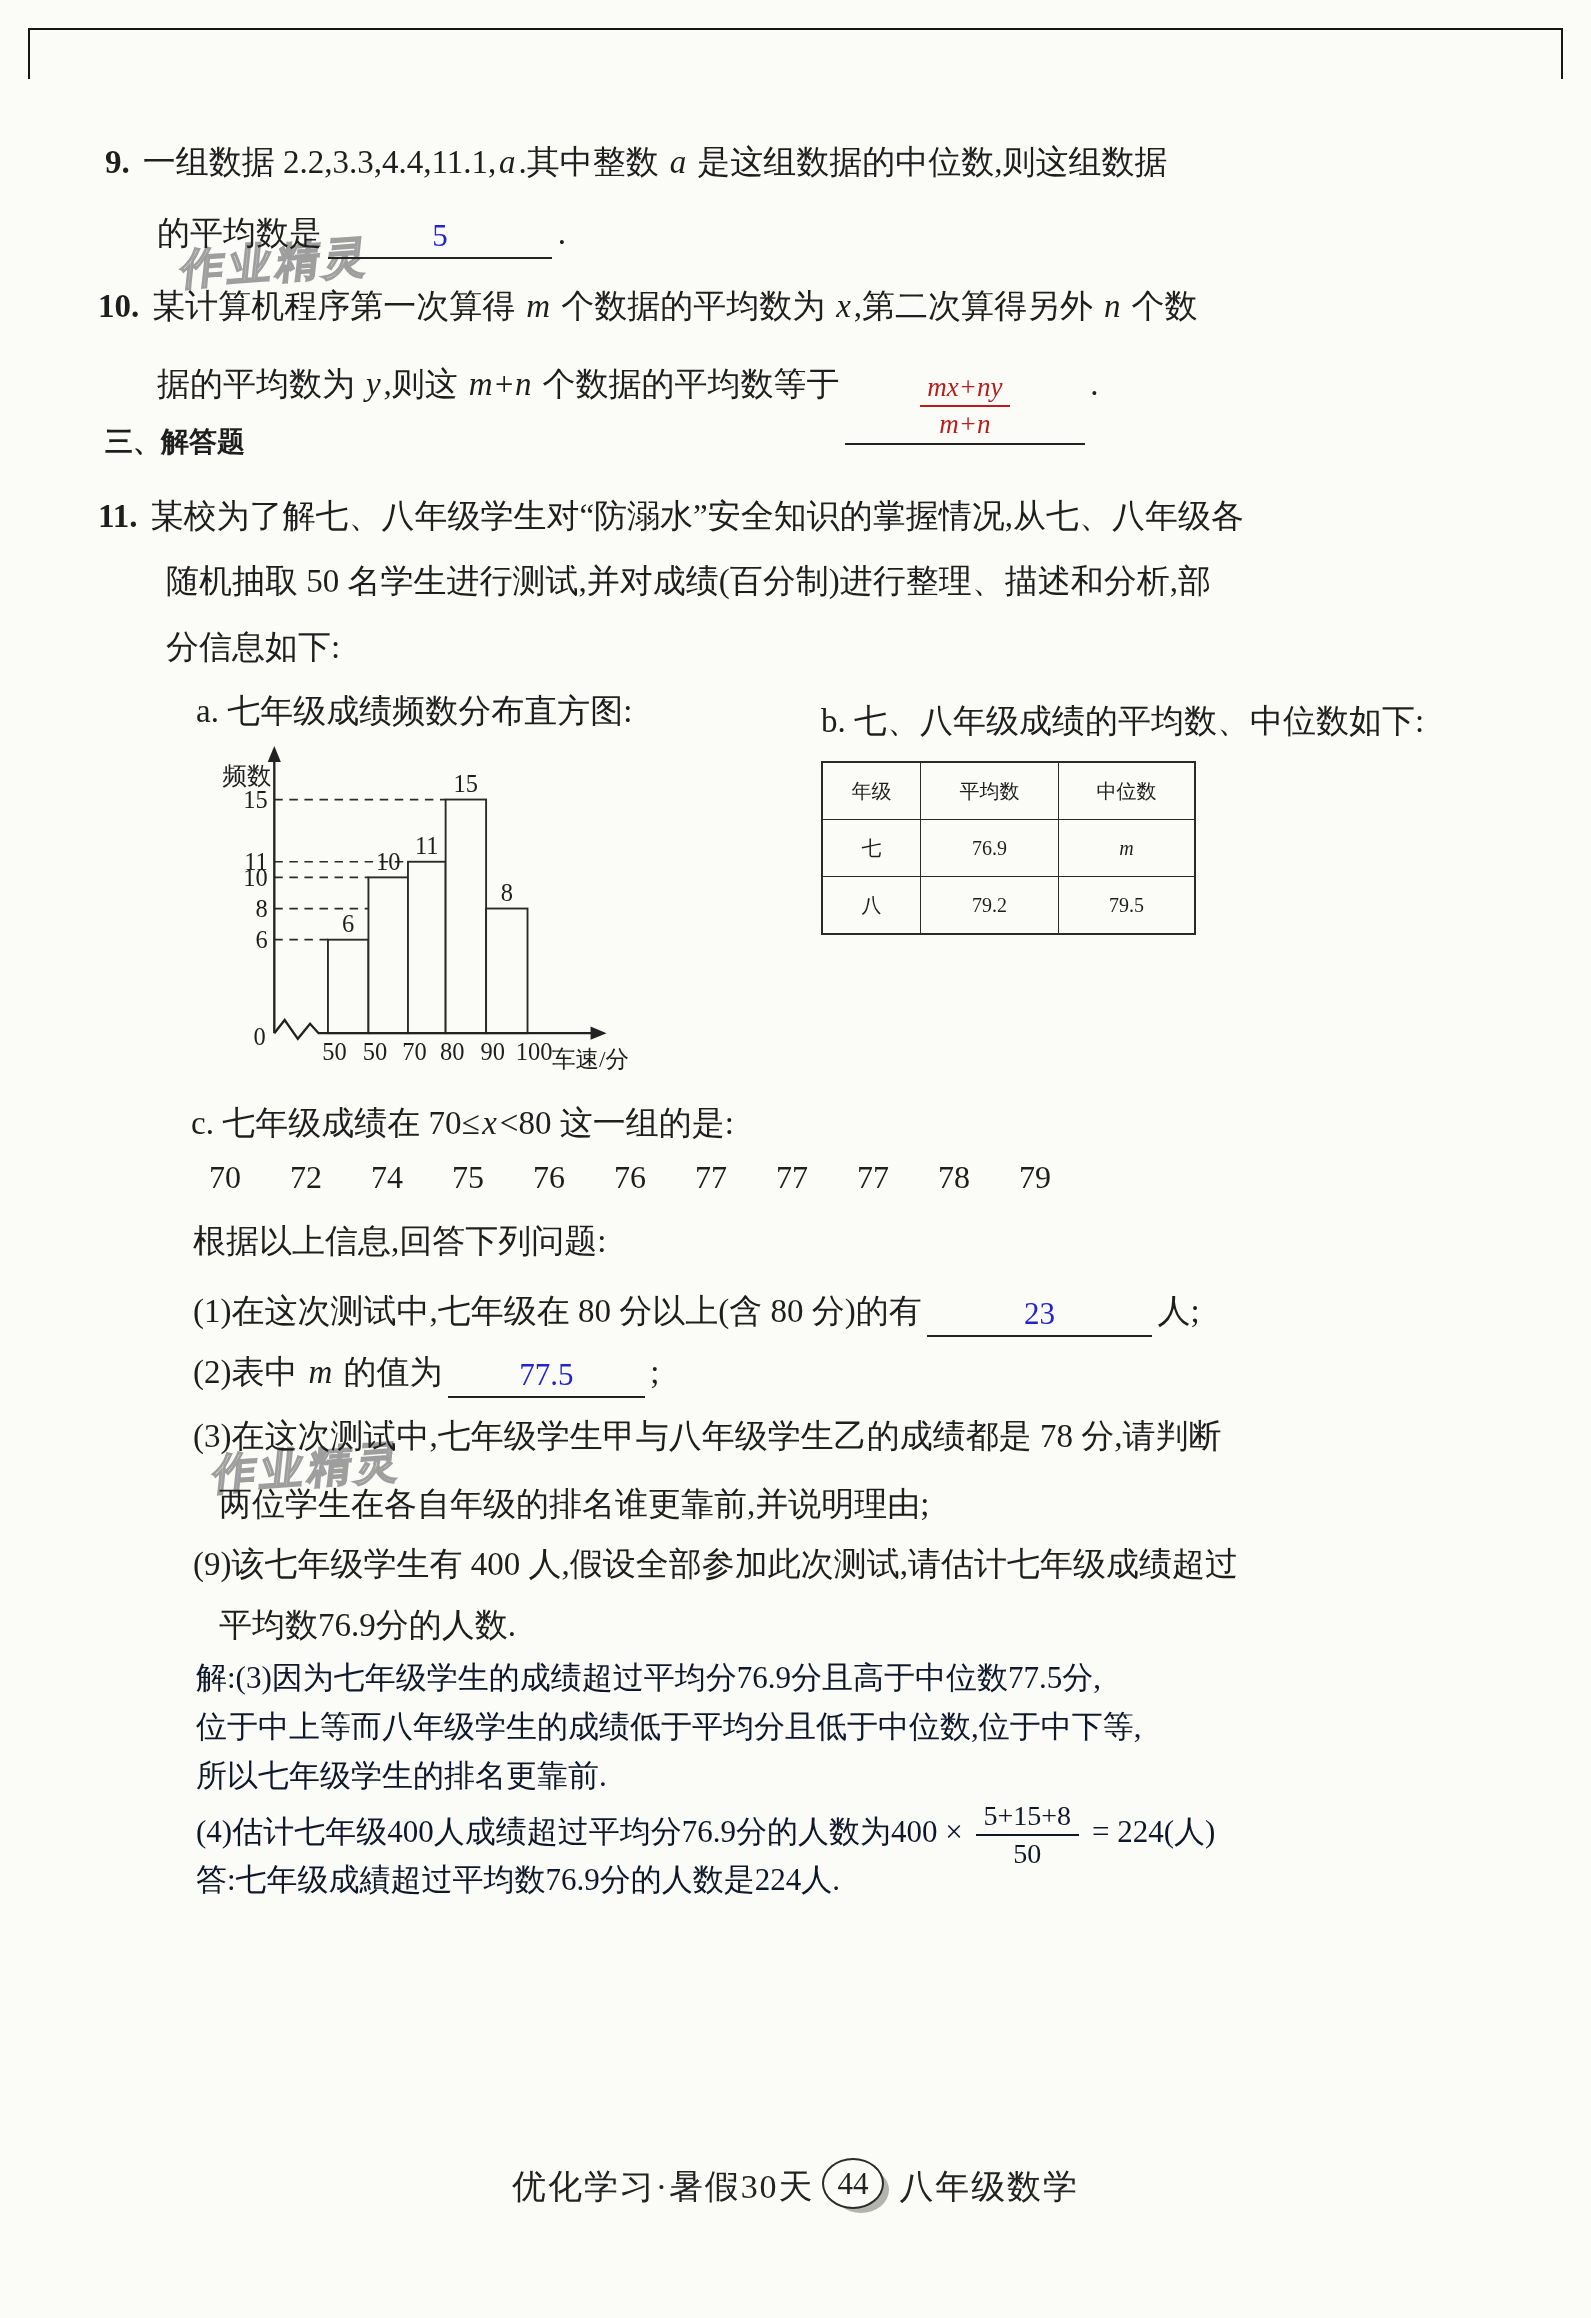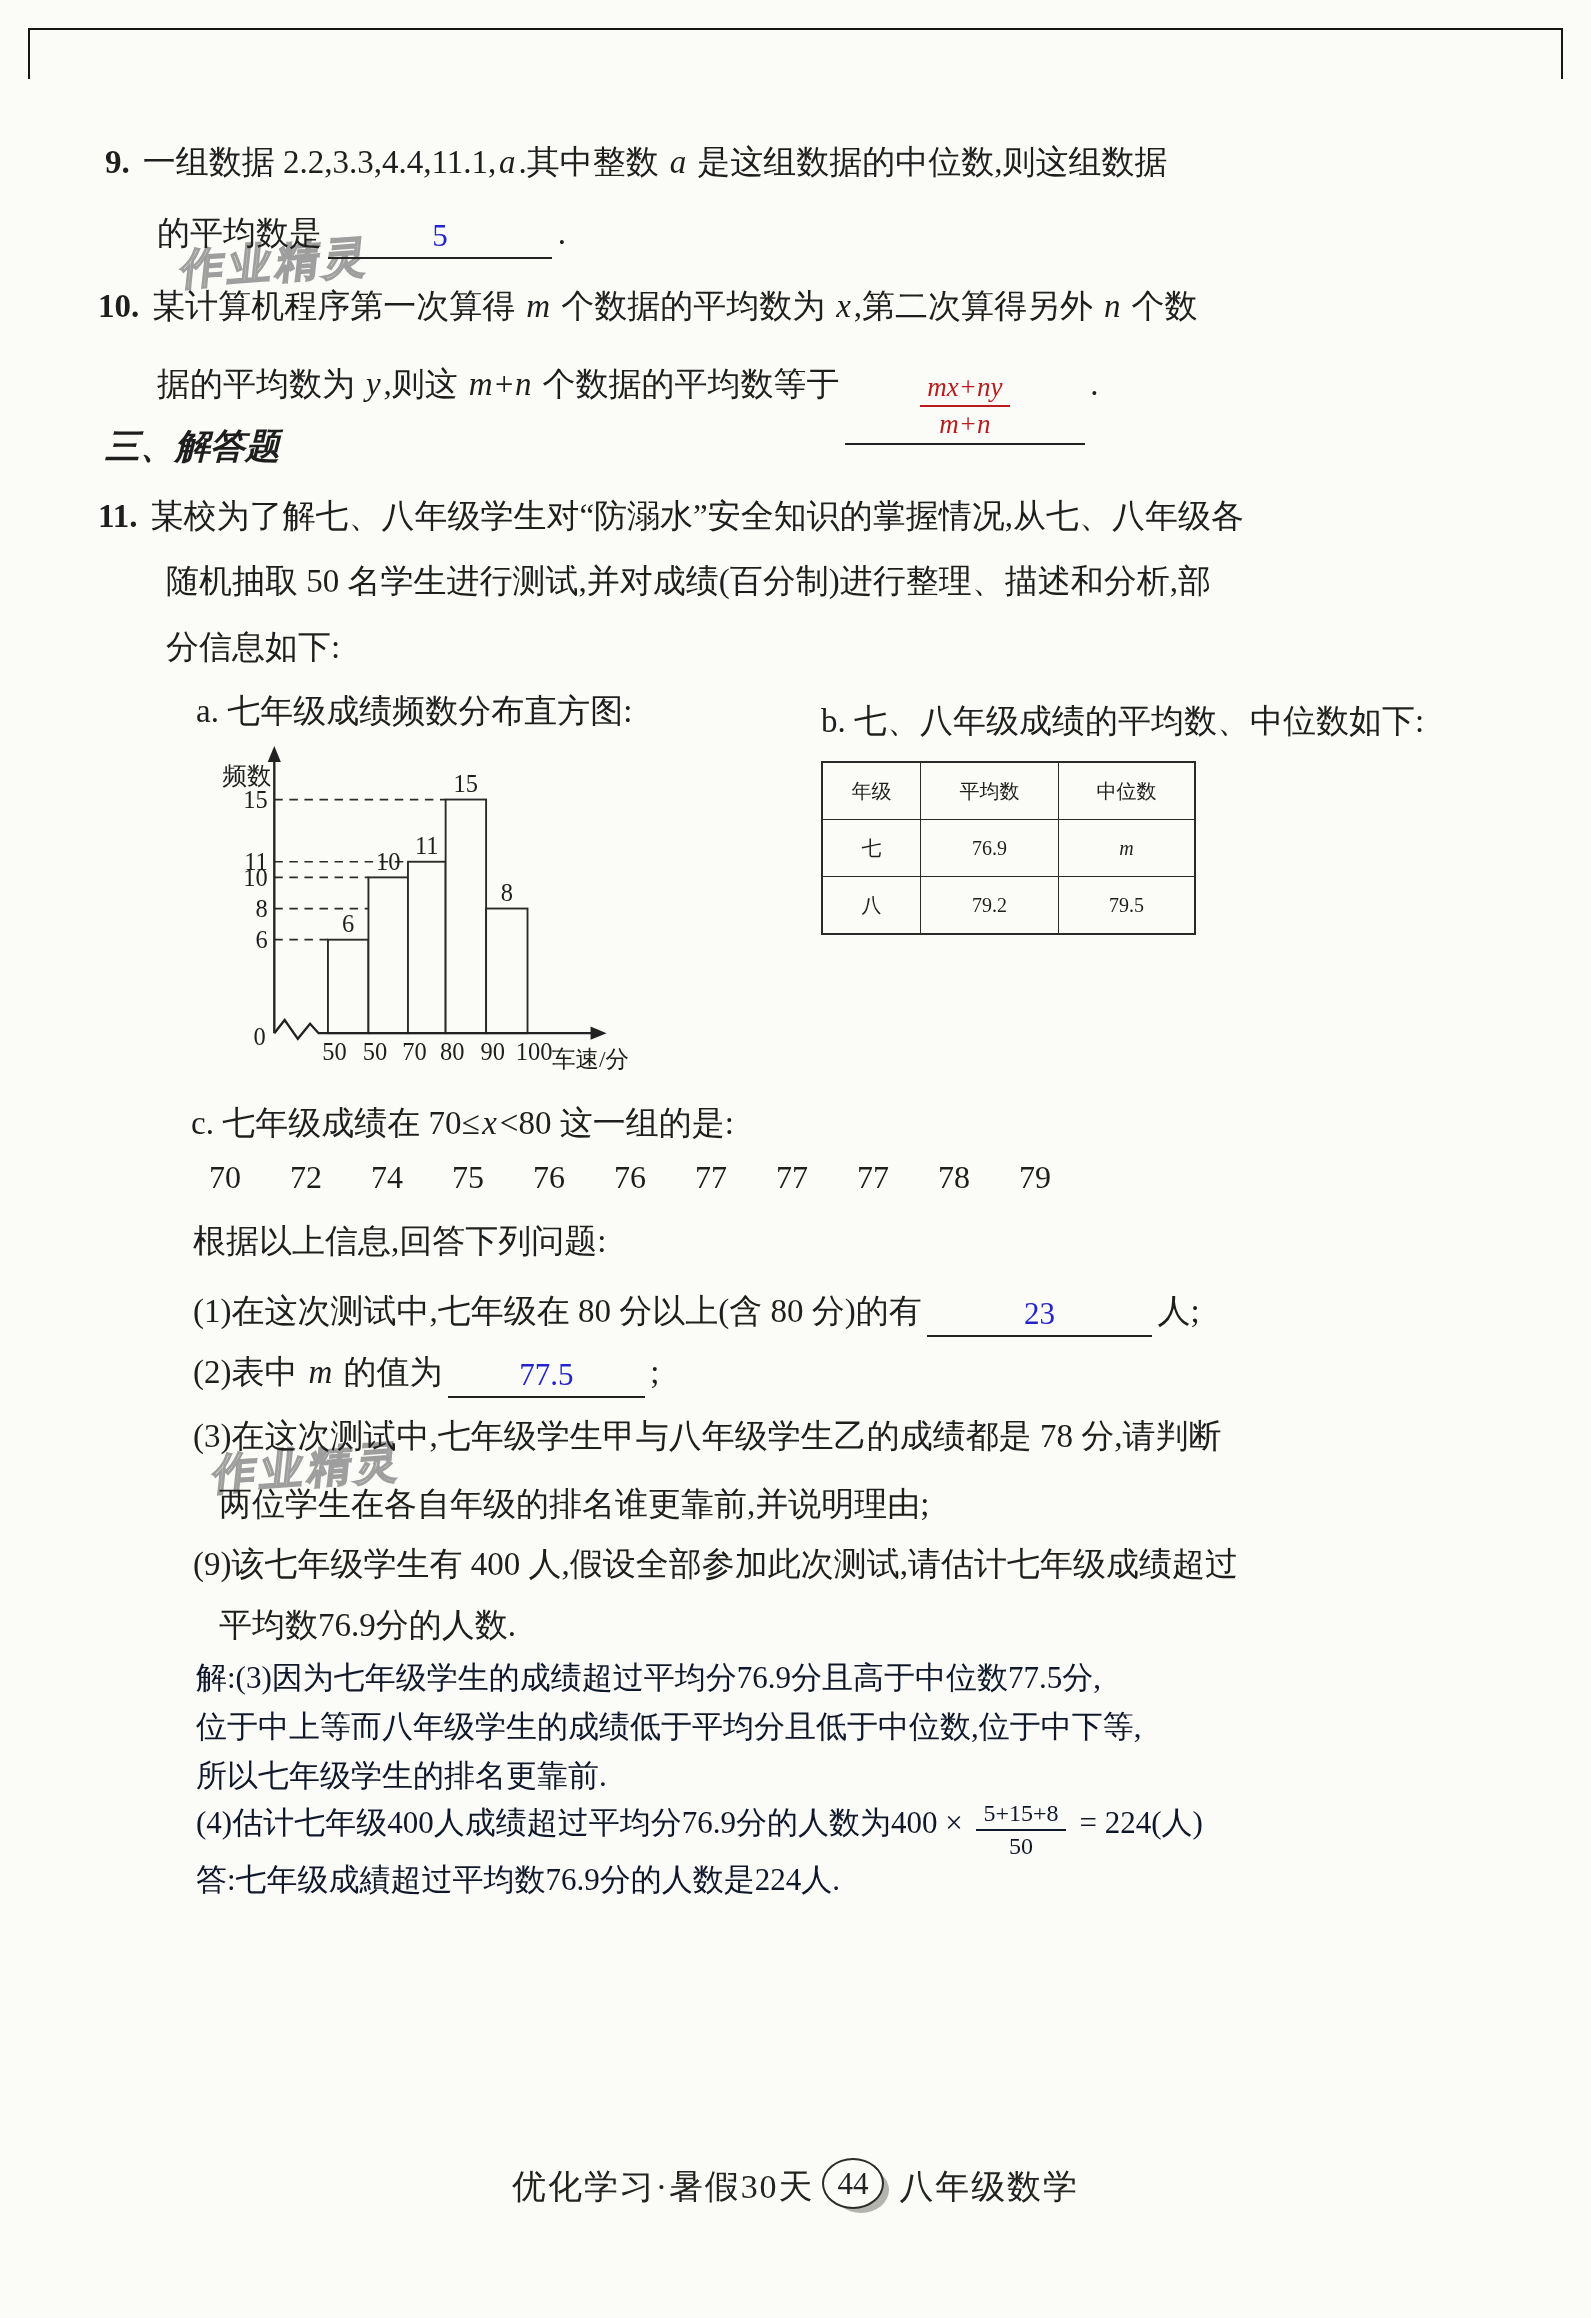--- a/index.html
+++ b/index.html
@@ -9,34 +9,34 @@
     font-family:"Liberation Serif","DejaVu Serif",serif;
   }
   
   .frame-top{position:absolute;left:28px;right:28px;top:28px;border-top:2.8px solid #161616;}
   .frame-left{position:absolute;left:28px;top:28px;height:51px;border-left:2.8px solid #161616;}
   .frame-right{position:absolute;right:28px;top:28px;height:51px;border-right:2.8px solid #161616;}
 
   .line{position:absolute;white-space:nowrap;font-size:33px;line-height:1.5;}
   .qn{font-weight:bold;margin-right:13px;}
   .var{font-style:italic;padding:0 2.8px;}
-  .sec{font-weight:bold;font-size:35px;font-style:italic;}
+  .sec{font-weight:bold;font-size:28px;}
 
   .blank{
     display:inline-block;border-bottom:2.8px solid #222;text-align:center;
     vertical-align:bottom;line-height:1.25;padding:0 11.3px;margin:0 5.6px;
   }
   .ans{color:#2424cb;font-size:31px;}
 
   .frac{display:inline-block;text-align:center;font-size:27px;line-height:1.15;font-style:italic;}
   .frac .fnum{display:block;border-bottom:2.4px solid currentColor;padding:0 7.5px 1.9px;}
   .frac .fden{display:block;padding-top:1.9px;}
   .blue{color:#b91c1c;}
   .vfrac{vertical-align:-38px;border-bottom-color:#222;}
-  .sfrac{font-size:24px;vertical-align:-21px;font-style:normal;margin:0 5.6px;}
+  .sfrac{font-size:28px;vertical-align:-21px;font-style:normal;margin:0 5.6px;}
 
   .sol{color:#0f172a;font-size:31px;}
 
   .watermark{
     position:absolute;font-family:"Liberation Sans","DejaVu Sans",sans-serif;
     font-weight:bold;font-size:43px;letter-spacing:4.7px;white-space:nowrap;
     color:rgba(170,170,170,0.12);-webkit-text-stroke:1.5px #9e9e9e;
     transform:rotate(-4deg) skewX(-10deg);
   }
   .wm1{left:181px;top:234px;}

